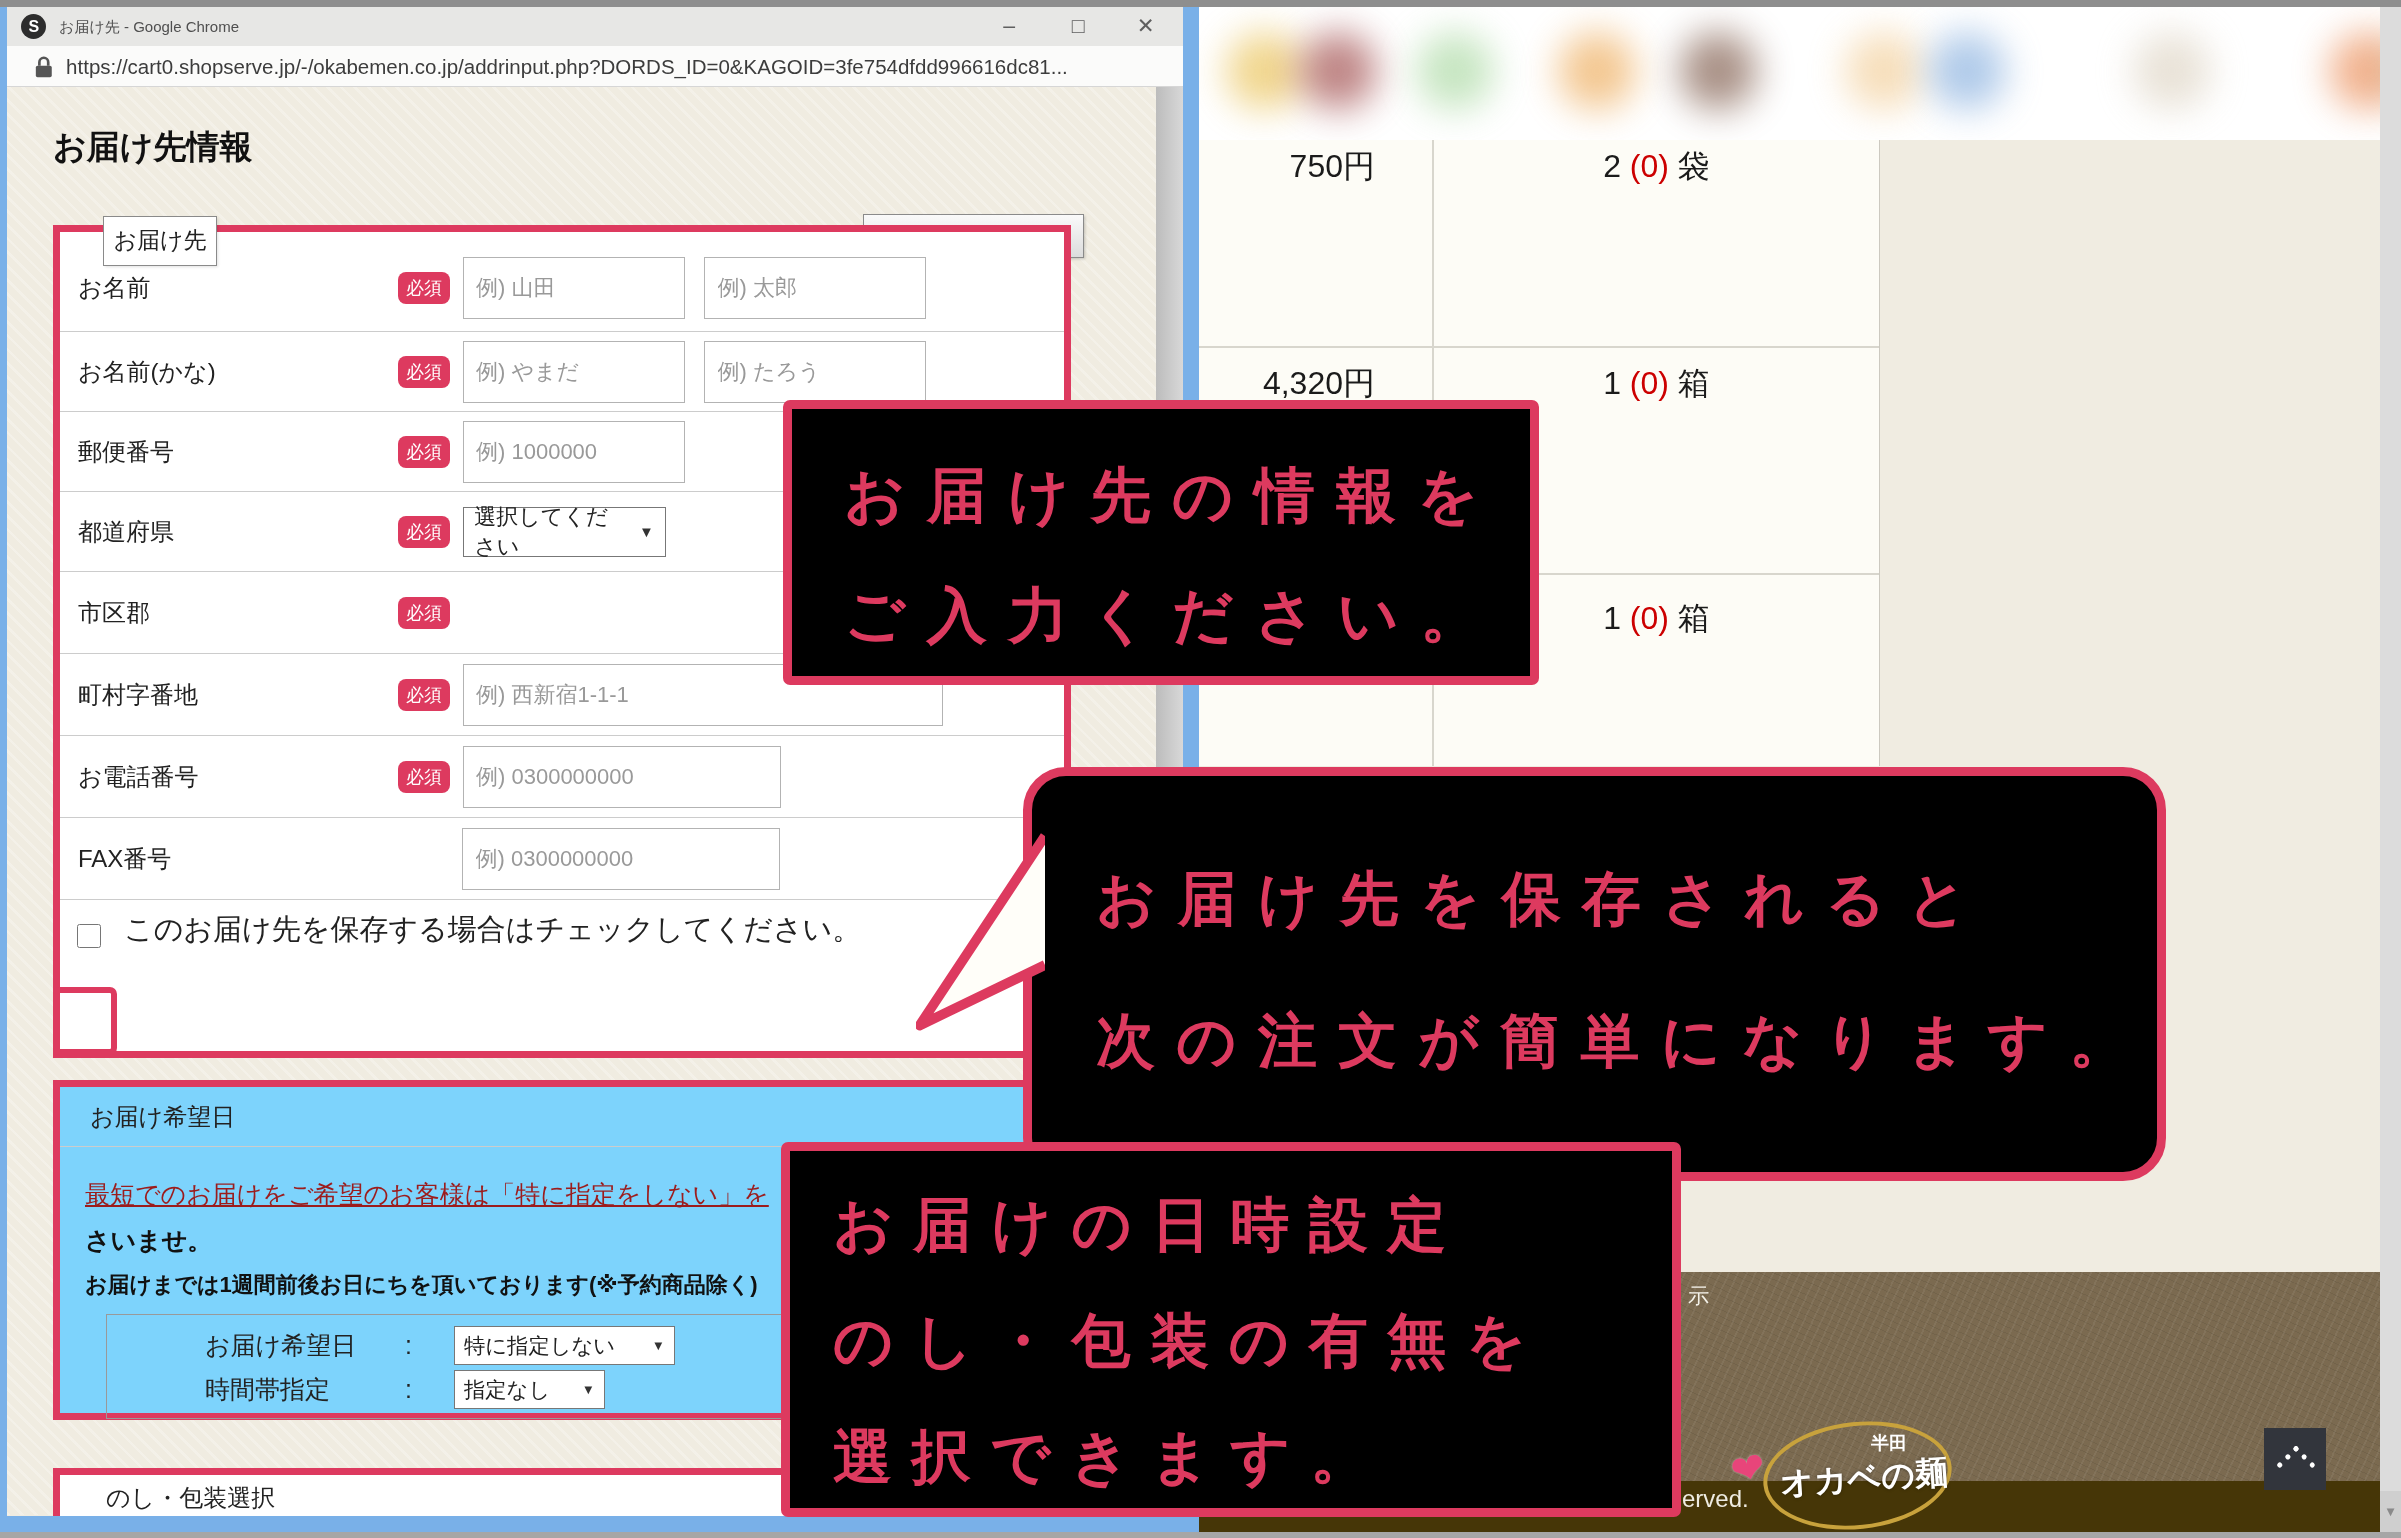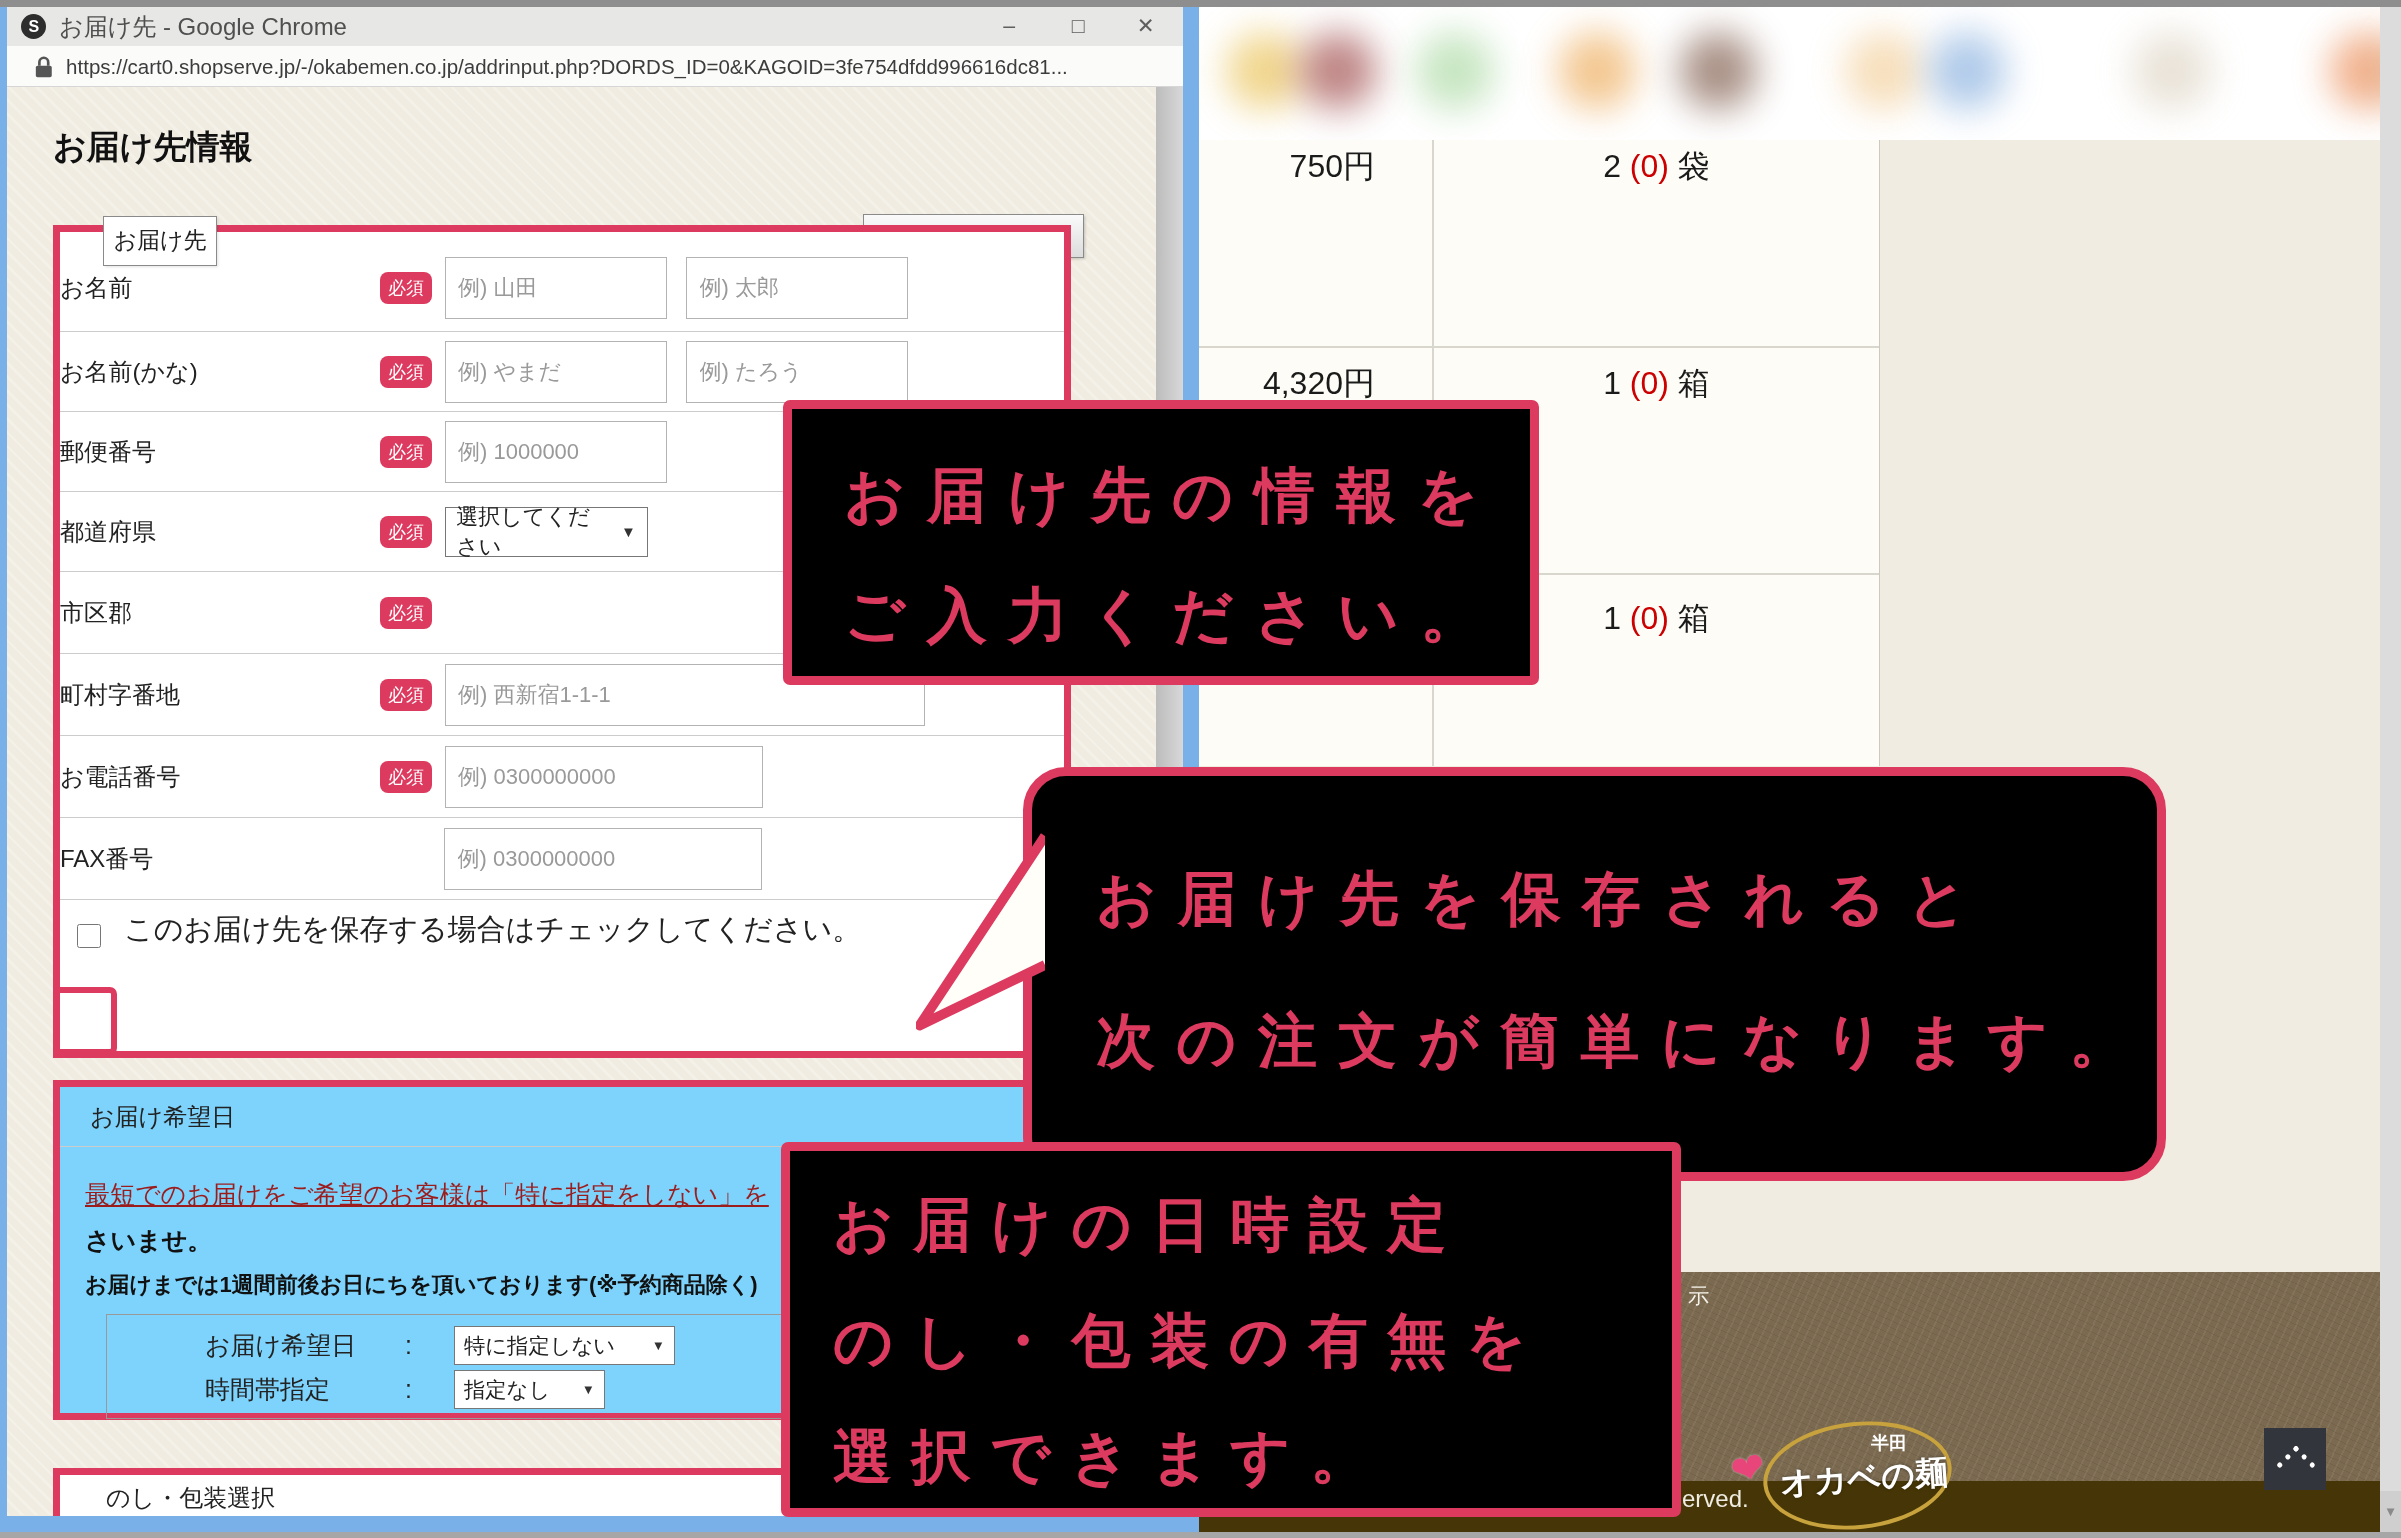--- a/index.html
+++ b/index.html
@@ -44,21 +44,21 @@
   .bg-sb-down{position:absolute;left:0;top:1484px;width:21.3px;height:41px;background:#cfcfcf;color:#8a8a8a;
               font-size:13.3px;text-align:center;line-height:41px;}
 
   
   .win-border-left{left:0;top:7.1px;width:7.1px;height:1524px;background:#79b0e8;z-index:8;}
   .win-border-right{left:1183px;top:7.1px;width:16px;height:1524px;background:#79b0e8;z-index:8;}
   .win-border-bottom{left:0;top:1516px;width:1199px;height:16px;background:#79b0e8;z-index:8;}
   .titlebar{left:7.1px;top:7.1px;width:1176px;height:39px;background:#e7e7e5;z-index:4;}
   .favicon{position:absolute;left:14.2px;top:7.1px;width:25px;height:25px;border-radius:50%;background:#2d2d2d;
            color:#fff;font-size:16px;font-weight:bold;text-align:center;line-height:25px;}
-  .title-text{position:absolute;left:52px;top:0;height:39px;line-height:39px;font-size:24px;color:#4f4f4f;white-space:nowrap;text-align:right;}
+  .title-text{position:absolute;left:52px;top:0;height:39px;line-height:39px;font-size:15px;color:#4f4f4f;white-space:nowrap;text-align:right;}
   .winctl{position:absolute;top:0;width:50px;height:39px;line-height:39px;text-align:center;font-size:21.3px;color:#5f5f5f;cursor:pointer;}
   .urlbar{left:7.1px;top:46px;width:1176px;height:41px;background:#fbfbfa;border-bottom:0.9px solid #d6d6d6;z-index:4;box-sizing:border-box;}
   .url-text{position:absolute;left:59px;top:0;height:41px;line-height:41px;font-size:20.5px;color:#3c3c3c;
             white-space:nowrap;overflow:hidden;width:1103px;}
   .lock{position:absolute;left:27px;top:9.8px;}
   .popup-content{left:7.1px;top:87px;width:1149px;height:1428px;background:#f0ece1;z-index:1;
     background-image:repeating-linear-gradient(45deg,rgba(255,255,255,.25) 0 2.7px,transparent 2.7px 9.8px);}
   .popup-scrollbar{left:1156px;top:87px;width:27px;height:1428px;background:linear-gradient(90deg,#bcbcbc,#d8d8d8);z-index:4;}
 
   .page-heading{left:53px;top:125px;font-size:33px;font-weight:bold;color:#111;z-index:5;}
@@ -66,21 +66,21 @@
   .addrbook-btn{left:863px;top:214px;width:221px;height:44px;z-index:5;background:linear-gradient(#fafafa,#dcdcdc);
     border:0.9px solid #8a8a8a;box-sizing:border-box;text-align:center;line-height:43px;font-size:20.5px;color:#222;
     box-shadow:1.8px 1.8px 2.7px rgba(0,0,0,.2);cursor:pointer;}
 
   
   .box1{left:53px;top:225px;width:1018px;height:833px;background:#fff;z-index:4;box-sizing:border-box;}
   .box1-border{left:53px;top:225px;width:1018px;height:833px;border:7.1px solid #dd3a5f;box-sizing:border-box;z-index:6;pointer-events:none;}
   .tab{left:103px;top:216px;width:114px;height:50px;background:#fff;border:1.8px solid #8a8a8a;box-sizing:border-box;
        z-index:7;text-align:center;line-height:46px;font-size:23px;color:#222;box-shadow:1.8px 1.8px 2.7px rgba(0,0,0,.12);cursor:pointer;}
   .rows{left:60px;top:232px;width:1004px;z-index:5;}
-  .frow{position:relative;display:flex;align-items:center;border-bottom:0.9px solid #ccc;box-sizing:border-box;background:#fff;}
+  .frow{position:relative;display:flex;align-items:center;border-bottom:0.9px solid #ccc;box-sizing:border-box;padding-left:18px;background:#fff;}
   .flabel{width:320px;font-size:24px;color:#222;flex:0 0 320px;}
   .badge{flex:0 0 52px;width:52px;height:32px;margin-right:12.5px;background:#dd3a5f;color:#fff;font-size:18px;
          border-radius:8px;text-align:center;line-height:32px;}
   .badge-spacer{flex:0 0 64px;width:64px;}
   .finput{height:62px;border:0.9px solid #b3b3b3;background:#fff;font-size:22px;padding:0 12.5px;box-sizing:border-box;
           font-family:inherit;color:#333;}
   .finput::placeholder{color:#999;}
   .fselect{height:50px;border:0.9px solid #777;background:#fff;display:flex;align-items:center;font-size:22px;color:#222;
            padding:0 10.7px;box-sizing:border-box;cursor:pointer;}
   .fselect .arr{margin-left:auto;font-size:15px;color:#333;padding-left:12.5px;}

